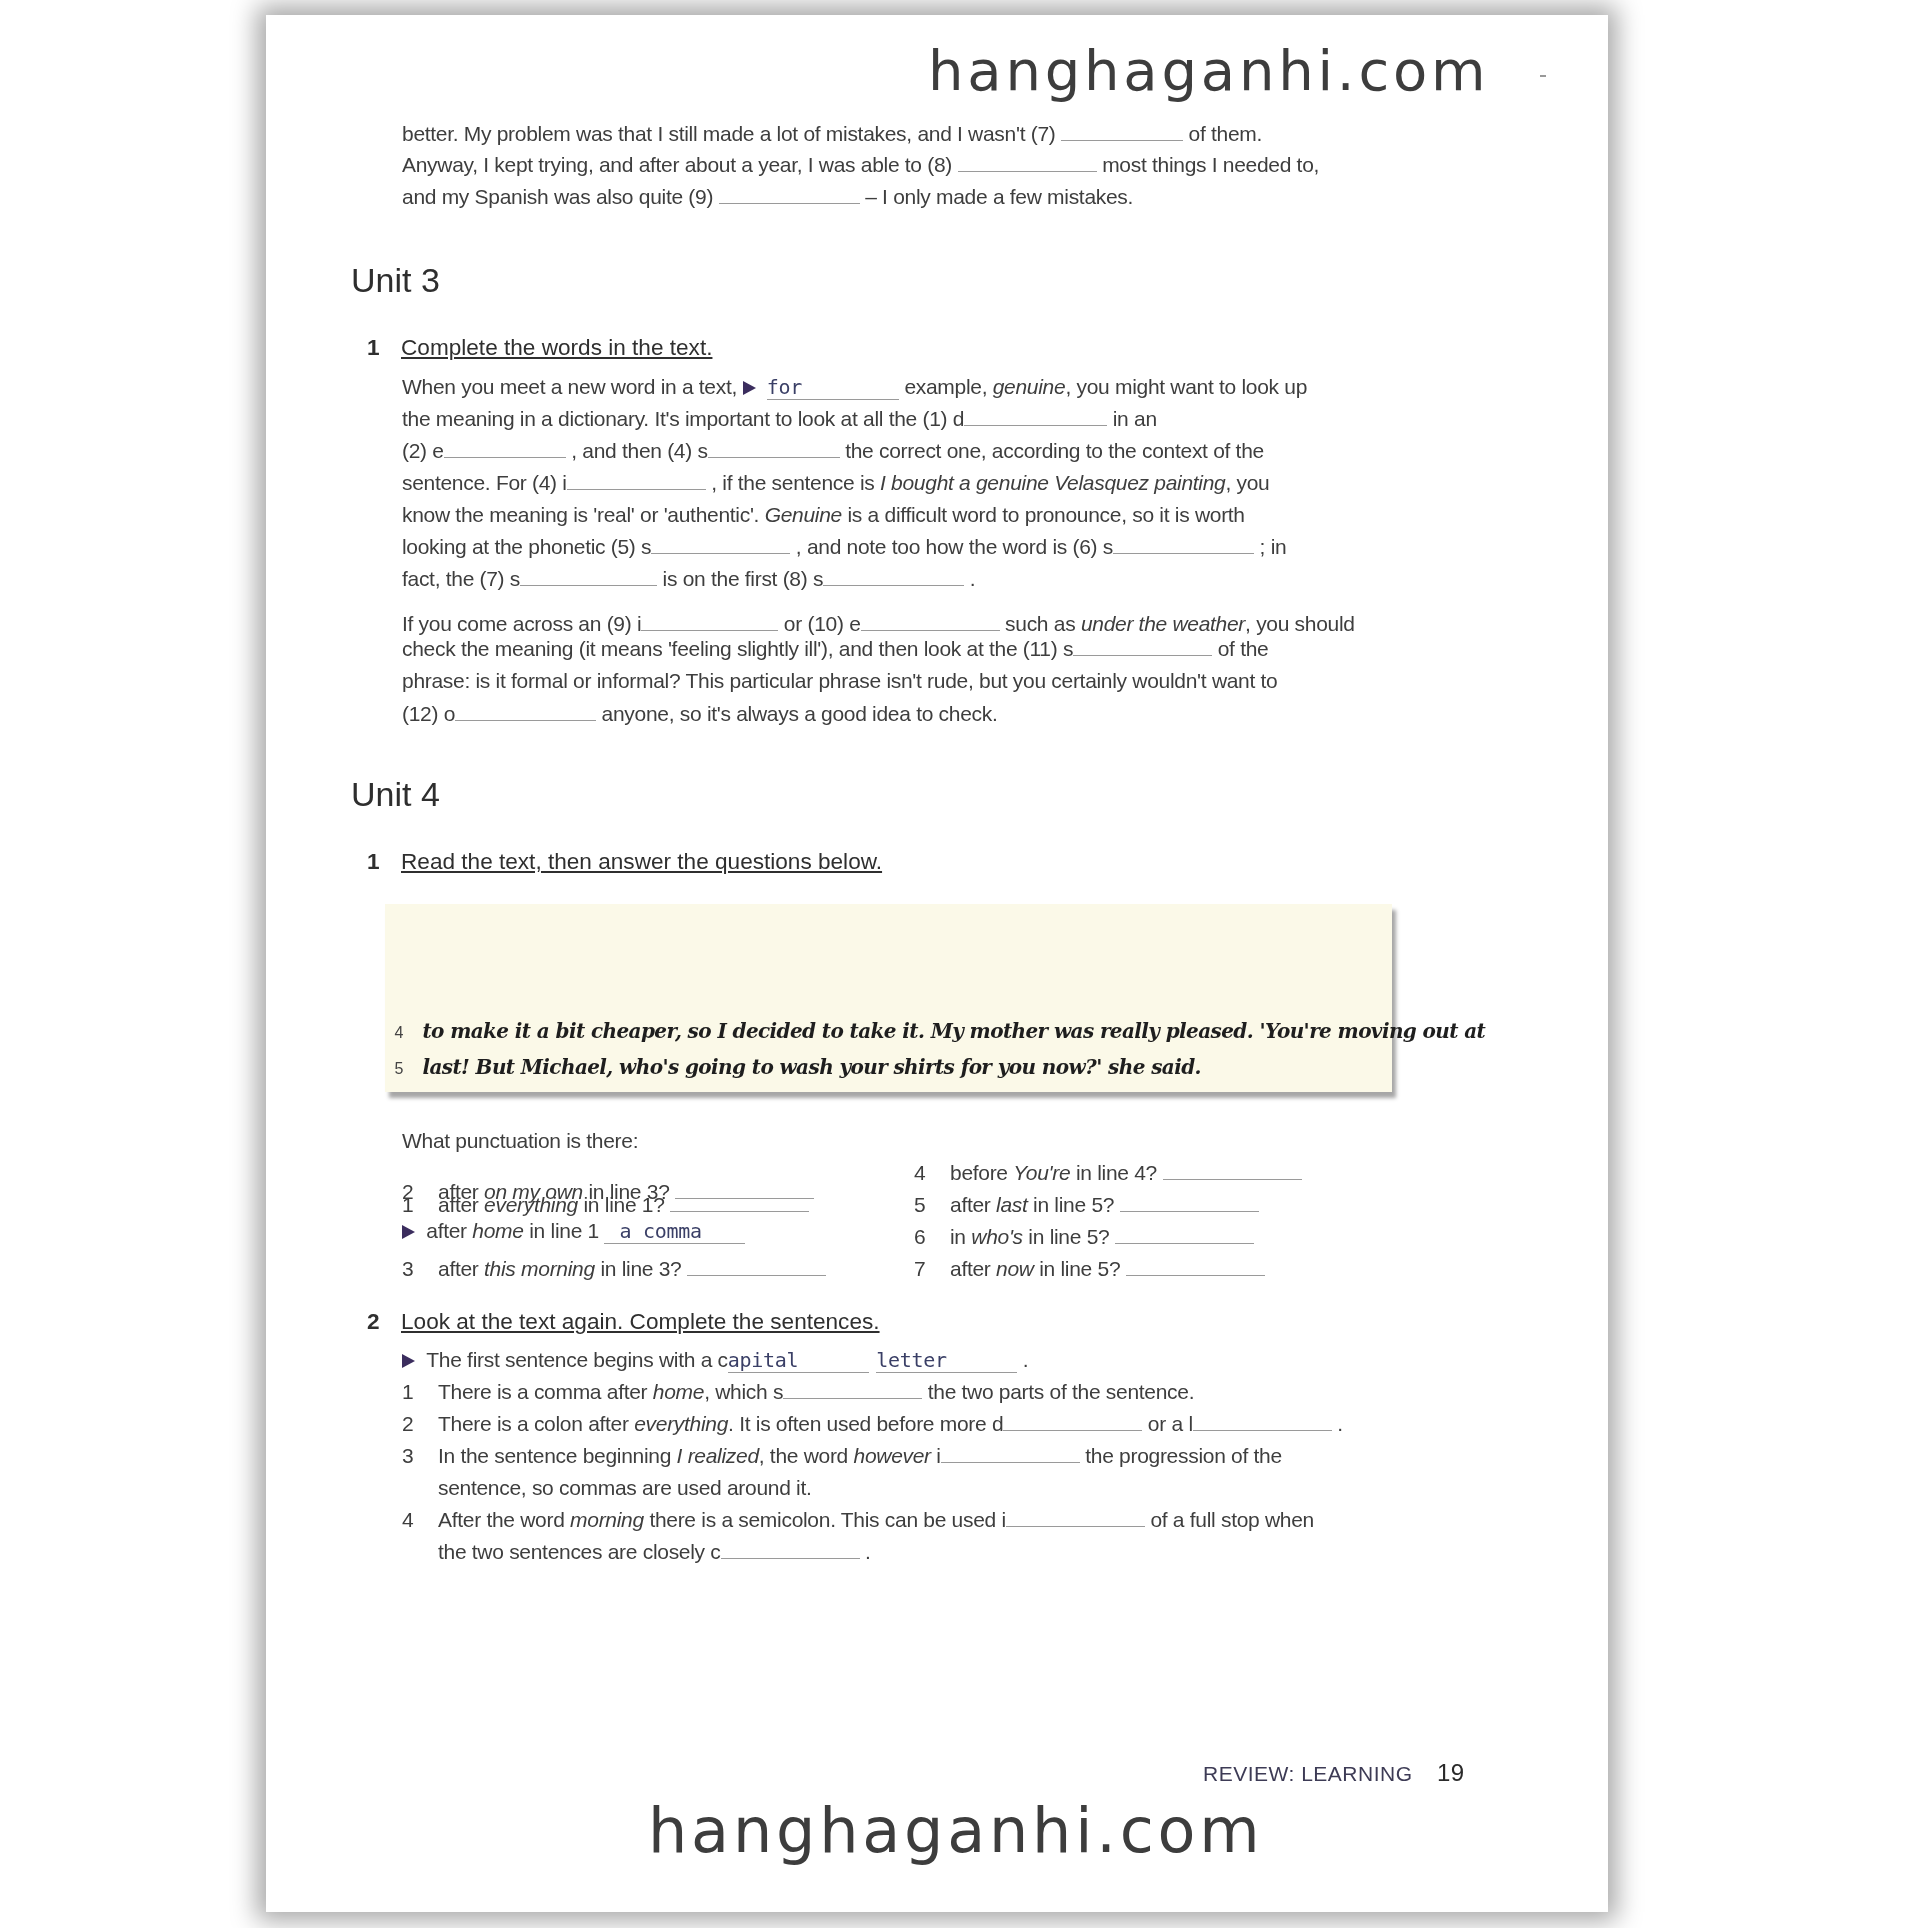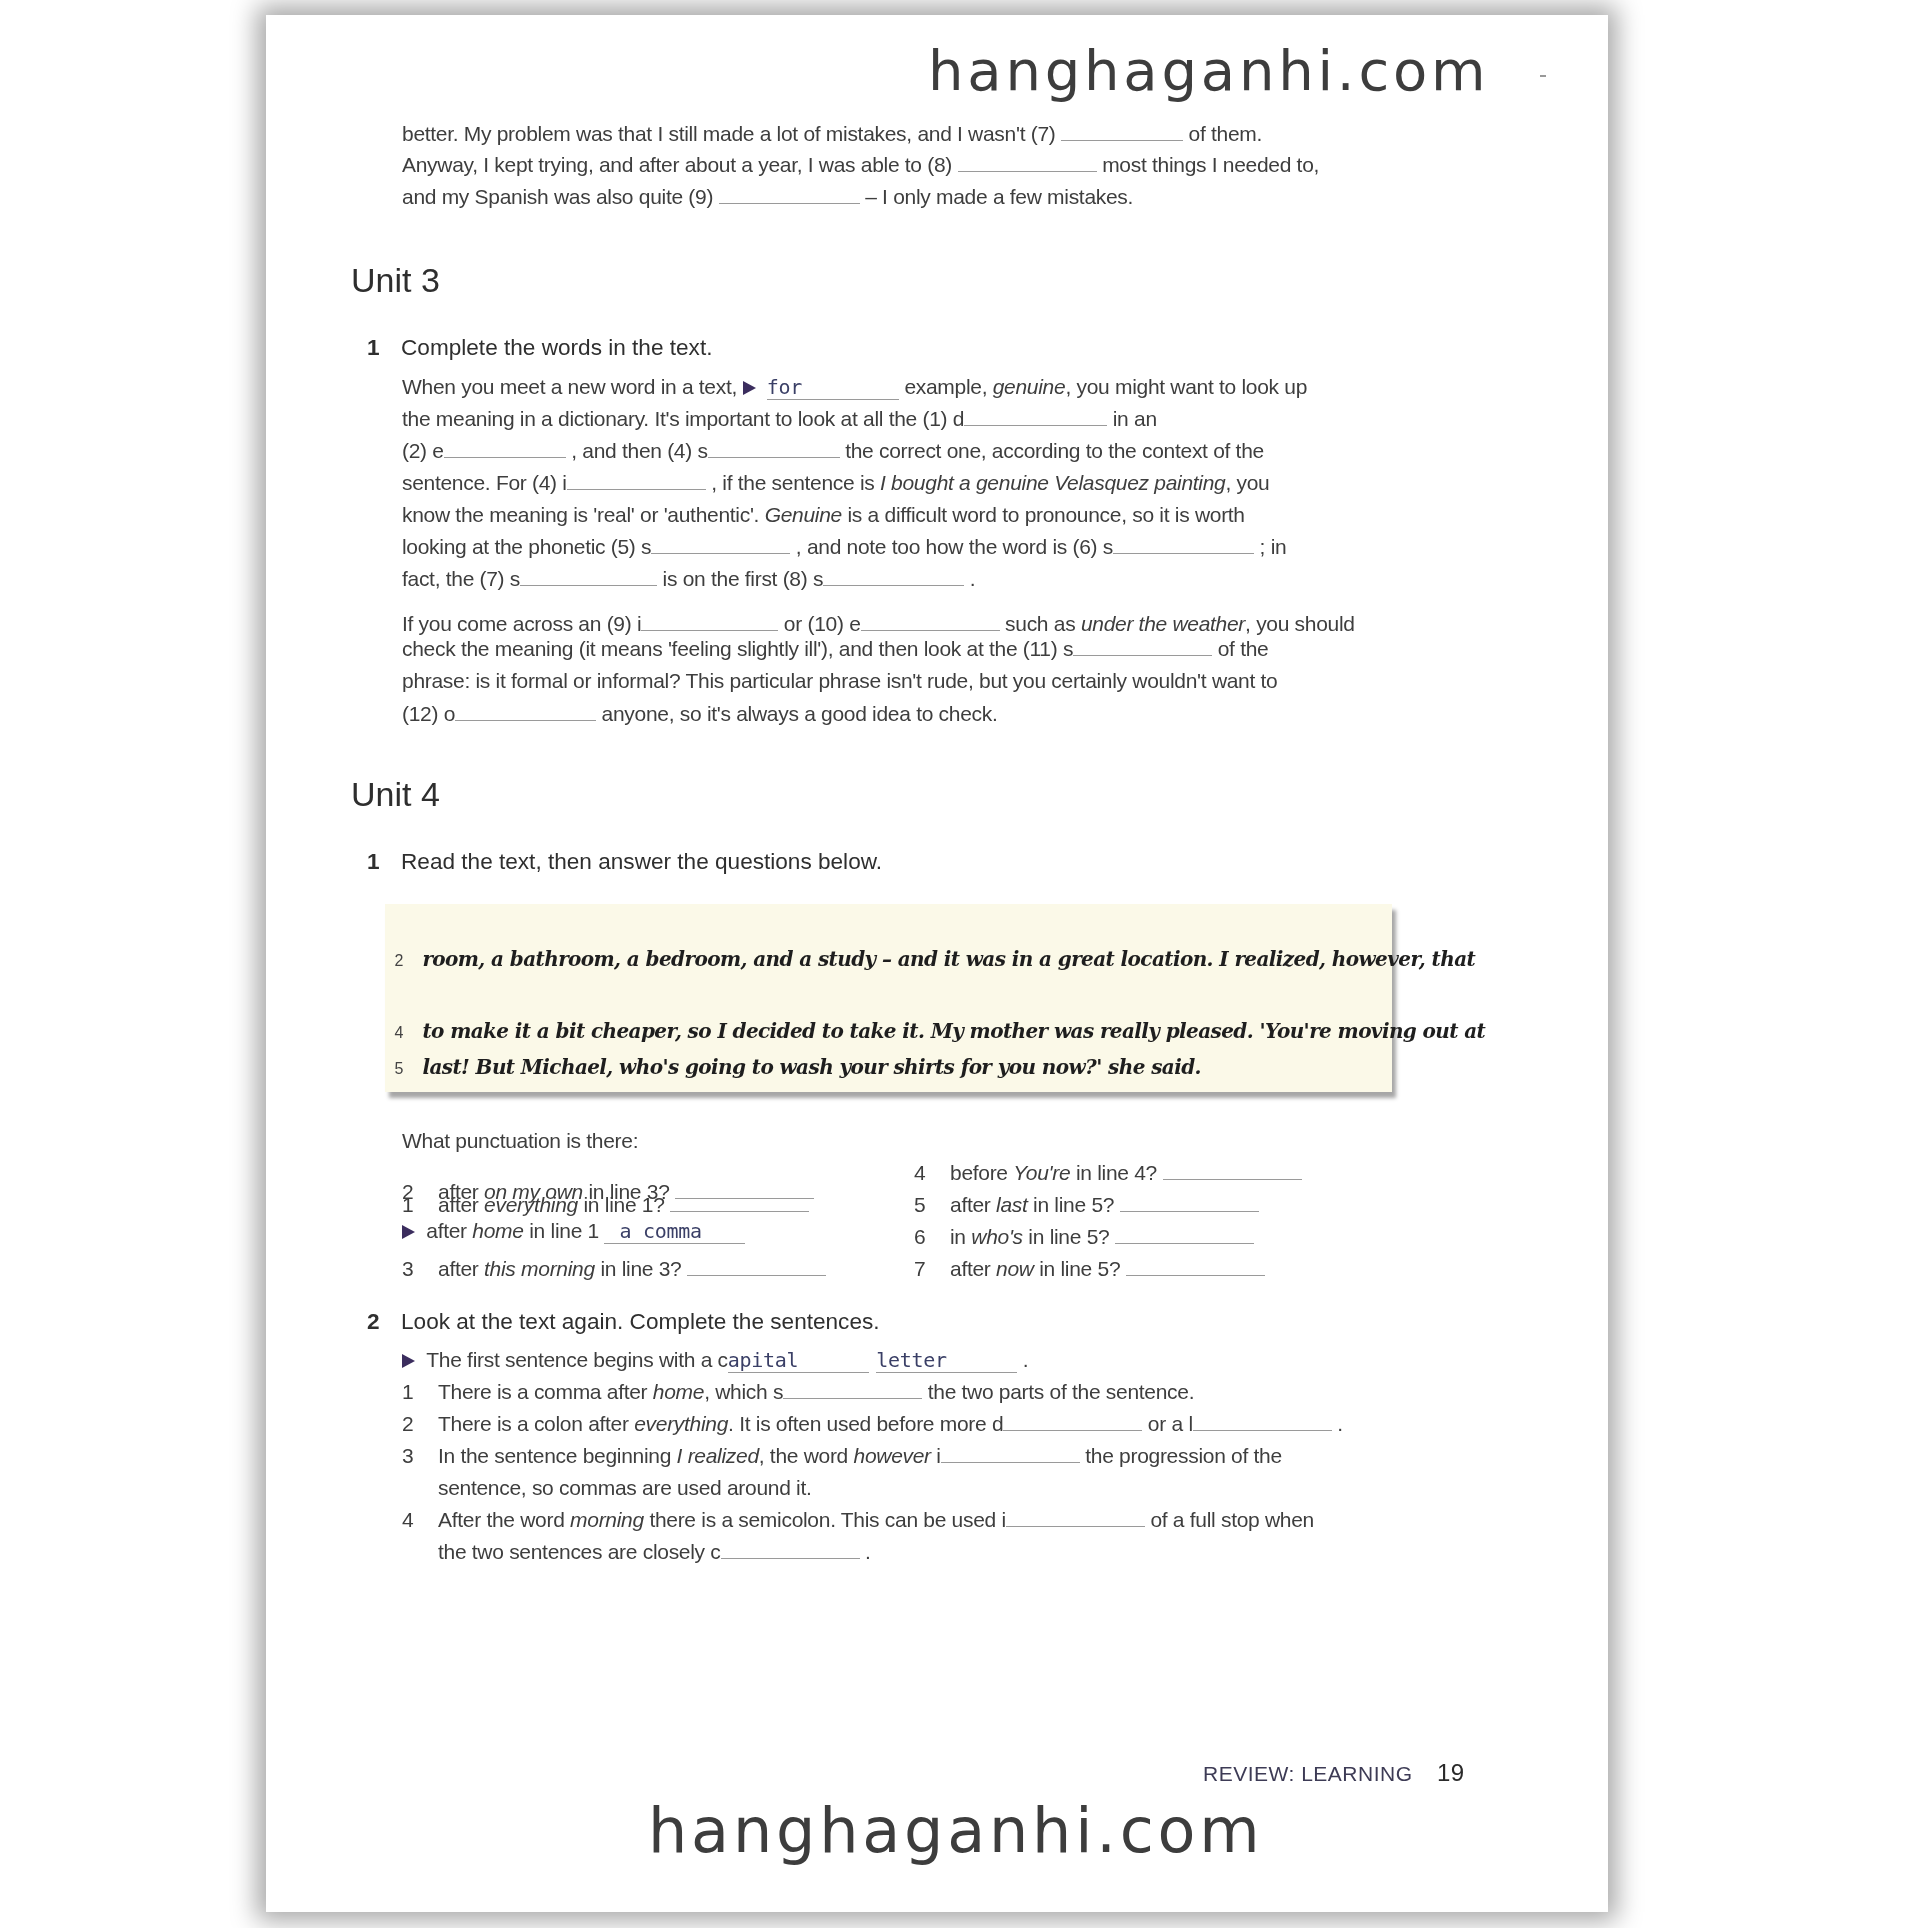--- a/index.html
+++ b/index.html
@@ -6,21 +6,21 @@
   body{width:1928px;height:1928px;background:#ffffff;position:relative;overflow:hidden;font-family:"Liberation Sans",sans-serif;color:#3c3c3c;}
   .page{position:absolute;left:266px;top:15px;width:1342px;height:1897px;background:#fff;box-shadow:0 0 24.5px 9.4px rgba(0,0,0,0.35);}
   .wm{position:absolute;font-family:"DejaVu Sans",sans-serif;color:#3d3d3d;letter-spacing:3.8px;font-weight:400;}
   .wm-top{left:928px;top:38px;font-size:56px;}
   .wm-bottom{left:648px;top:1794px;font-size:62px;}
   .dot{position:absolute;left:1540px;top:75px;width:5.6px;height:1.9px;background:#999;}
   .line{position:absolute;left:402px;font-size:21px;white-space:nowrap;letter-spacing:-0.3px;color:#3e3e3e;}
   .blank{display:inline-block;border-bottom:1.4px solid #9a9a9a;height:17px;vertical-align:baseline;}
   .hw{font-family:"DejaVu Sans Mono",monospace;color:#3a3f66;font-size:20px;display:inline-block;border-bottom:1.4px solid #9a9a9a;}
   .unit{position:absolute;left:351px;font-size:34px;color:#2e2e2e;}
-  .q{position:absolute;left:367px;font-size:22.6px;color:#2f2f2f;}
+  .q{position:absolute;left:367px;font-size:22.6px;color:#2f2f2f;text-decoration:underline;}
   .q .num{font-weight:bold;display:inline-block;width:34px;}
   .tri{display:inline-block;width:0;height:0;border-top:7.5px solid transparent;border-bottom:7.5px solid transparent;border-left:13px solid #3b2d5e;vertical-align:middle;margin-right:11.3px;}
   .box{position:absolute;left:385px;top:904px;width:1007px;height:188px;background:#fbf9e8;box-shadow:3.8px 5.6px 3.8px rgba(0,0,0,0.35);}
   .box-line{position:absolute;left:9.4px;font-family:"DejaVu Serif",serif;font-style:italic;font-weight:bold;font-size:20px;color:#1e1e1e;white-space:nowrap;letter-spacing:-0.6px;}
   .box-line .ln{font-style:normal;font-weight:normal;font-family:"Liberation Sans",sans-serif;color:#444;display:inline-block;width:28px;font-size:16px;}
   .item{position:absolute;font-size:21px;white-space:nowrap;color:#3e3e3e;letter-spacing:-0.3px;}
   .item .n{display:inline-block;width:36px;}
   .footer{position:absolute;left:1203px;top:1759px;font-size:21px;color:#3d3b55;letter-spacing:0.5px;}
   .footer .pg{margin-left:24.5px;font-size:24px;color:#2a2a2a;}
   i{font-style:italic;}
@@ -48,21 +48,20 @@
 <div class="line" style="top:567px"><span>fact, the (7) s</span><span class="blank" style="width:137px"></span><span> is on the first (8) s</span><span class="blank" style="width:141px"></span><span> .</span></div>
 <div class="line" style="top:612px"><span>If you come across an (9) i</span><span class="blank" style="width:137px"></span><span> or (10) e</span><span class="blank" style="width:139px"></span><span> such as </span><i>under the weather</i><span>, you should</span></div>
 <div class="line" style="top:637px"><span>check the meaning (it means 'feeling slightly ill'), and then look at the (11) s</span><span class="blank" style="width:139px"></span><span> of the</span></div>
 <div class="line" style="top:669px"><span>phrase: is it formal or informal? This particular phrase isn't rude, but you certainly wouldn't want to</span></div>
 <div class="line" style="top:702px"><span>(12) o</span><span class="blank" style="width:141px"></span><span> anyone, so it's always a good idea to check.</span></div>
 
 <div class="unit" style="top:775px">Unit 4</div>
 <div class="q" style="top:849px"><span class="num">1</span><span>Read the text, then answer the questions below.</span></div>
 
 <div class="box">
-  <div class="box-line" style="top:43px"><span class="ln">2</span><span>room, a bathroom, a bedroom, and a study – and it was in a great location. I realized, however, that</span></div>
   <div class="box-line" style="top:115px"><span class="ln">4</span><span>to make it a bit cheaper, so I decided to take it. My mother was really pleased. 'You're moving out at</span></div>
   <div class="box-line" style="top:151px"><span class="ln">5</span><span>last! But Michael, who's going to wash your shirts for you now?' she said.</span></div>
 </div>
 
 <div class="item" style="left:402px;top:1129px">What punctuation is there:</div>
 <div class="item" style="left:402px;top:1219px"><span class="tri"></span><span>after </span><i>home</i><span> in line 1 </span><span class="hw" style="width:141px;padding-left:15px;box-sizing:border-box">a comma</span></div>
 <div class="item" style="left:402px;top:1193px"><span class="n">1</span><span>after </span><i>everything</i><span> in line 1?</span> <span class="blank" style="width:139px"></span></div>
 <div class="item" style="left:402px;top:1180px"><span class="n">2</span><span>after </span><i>on my own</i><span> in line 3?</span> <span class="blank" style="width:139px"></span></div>
 <div class="item" style="left:402px;top:1257px"><span class="n">3</span><span>after </span><i>this morning</i><span> in line 3?</span> <span class="blank" style="width:139px"></span></div>
 

